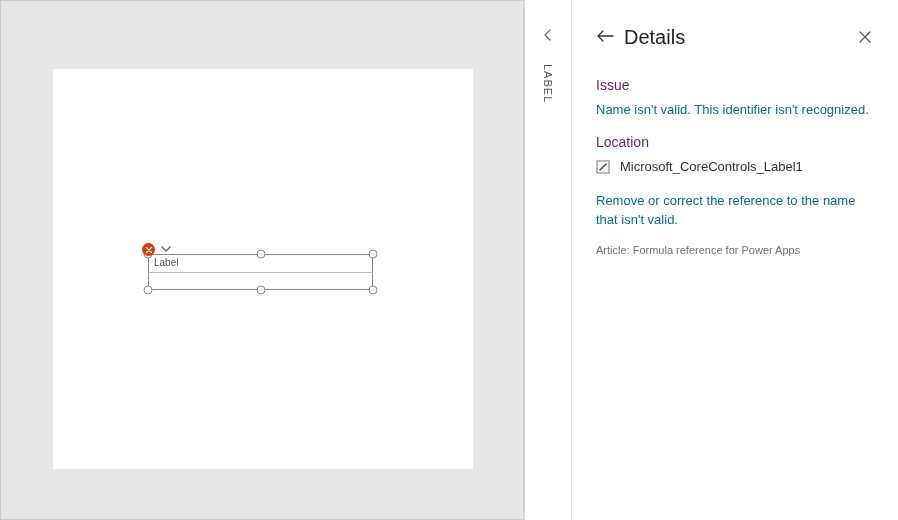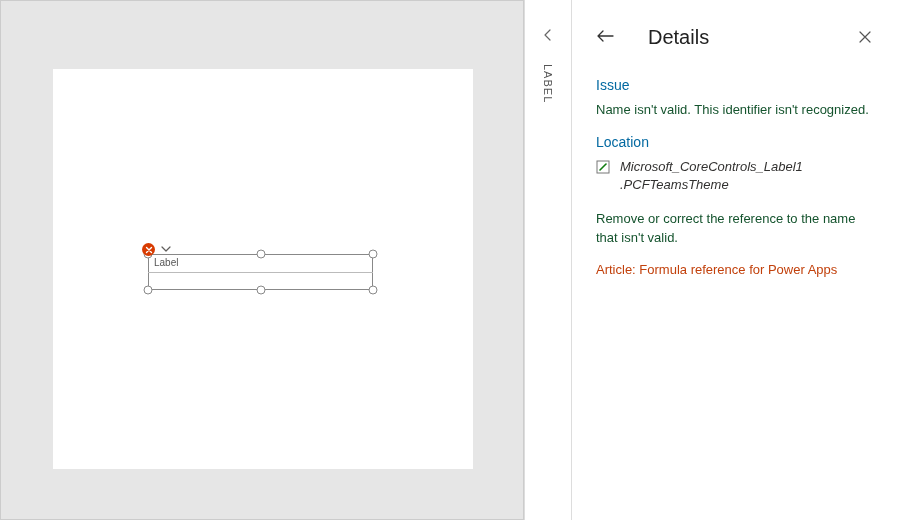--- a/index.html
+++ b/index.html
@@ -105,68 +105,67 @@
     flex: 1;
     height: 520px;
     background: #fff;
     padding: 26px 24px 20px 24px;
     overflow: hidden;
   }
   .details-header {
     display: flex;
     align-items: center;
     margin-bottom: 28px;
-    gap: 24px;
   }
   .back-arrow {
     width: 18px; height: 18px;
     margin-right: 10px;
     color: #333;
     cursor: pointer;
   }
   .details-title {
     font-size: 20px;
     font-weight: 400;
     color: #222;
     flex: 1;
   }
   .close-x {
     width: 16px; height: 16px;
     color: #555;
     cursor: pointer;
   }
   .section-label {
     font-size: 14px;
-    color: #0369a1;
+    color: #701a75;
     margin-bottom: 8px;
   }
   .body-text {
     font-size: 13px;
-    color: #14532d;
+    color: #0369a1;
     line-height: 1.45;
     margin-bottom: 14px;
   }
   .location-block { margin-bottom: 16px; }
   .location-row {
     display: flex;
     gap: 10px;
     font-size: 13px;
     color: #323130;
   }
   .loc-icon {
     width: 14px; height: 14px;
     flex: 0 0 14px;
     margin-top: 2px;
     color: #107c10;
   }
-  .loc-text { line-height: 1.4; font-style: italic; }
+  .loc-text { line-height: 1.4; }
   .loc-prop { padding-left: 0; }
   .article-link {
-    color: #c2410c;
-    font-size: 13px;
+    color: #737373;
+    font-size: 11px;
     cursor: pointer;
   }
 </style>
 </head>
 <body>
 
 <div class="app">
 
   <div class="canvas-area">
     <div class="canvas">
@@ -227,21 +226,20 @@
       <div class="section-label">Location</div>
       <div class="location-row">
         <div class="loc-icon">
           <svg width="14" height="14" viewBox="0 0 14 14">
               <rect x="1" y="1" width="12" height="12" stroke="#777" stroke-width="1" fill="none"></rect>
               <path d="M4 10 L10 4" stroke="#107c10" stroke-width="1.6" stroke-linecap="round"></path>
             </svg>
         </div>
         <div class="loc-text">
           <div>Microsoft_CoreControls_Label1</div>
-          <div class="loc-prop">.PCFTeamsTheme</div>
         </div>
       </div>
     </div>
 
     <div class="body-text">Remove or correct the reference to the name that isn't valid.</div>
 
     <div class="article-link">Article: Formula reference for Power Apps</div>
   </div>
 
 </div>

